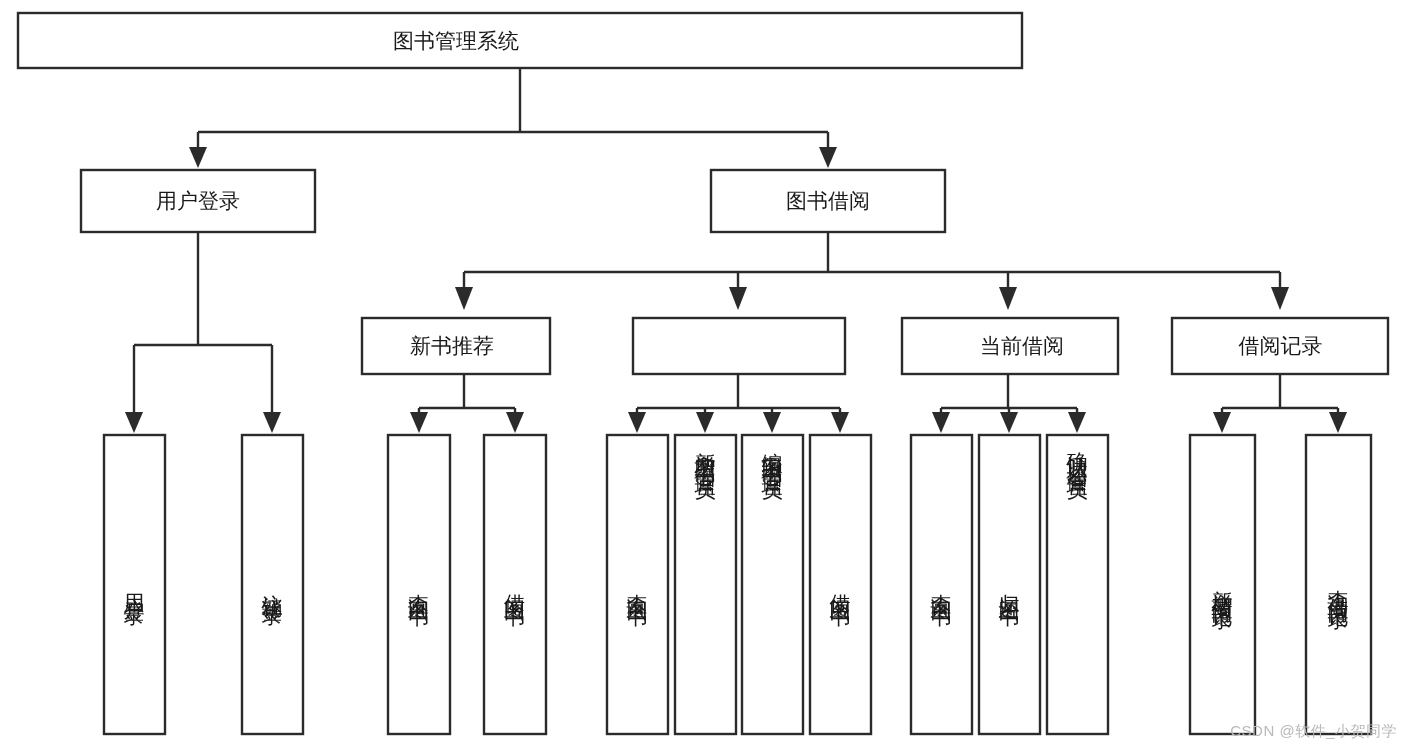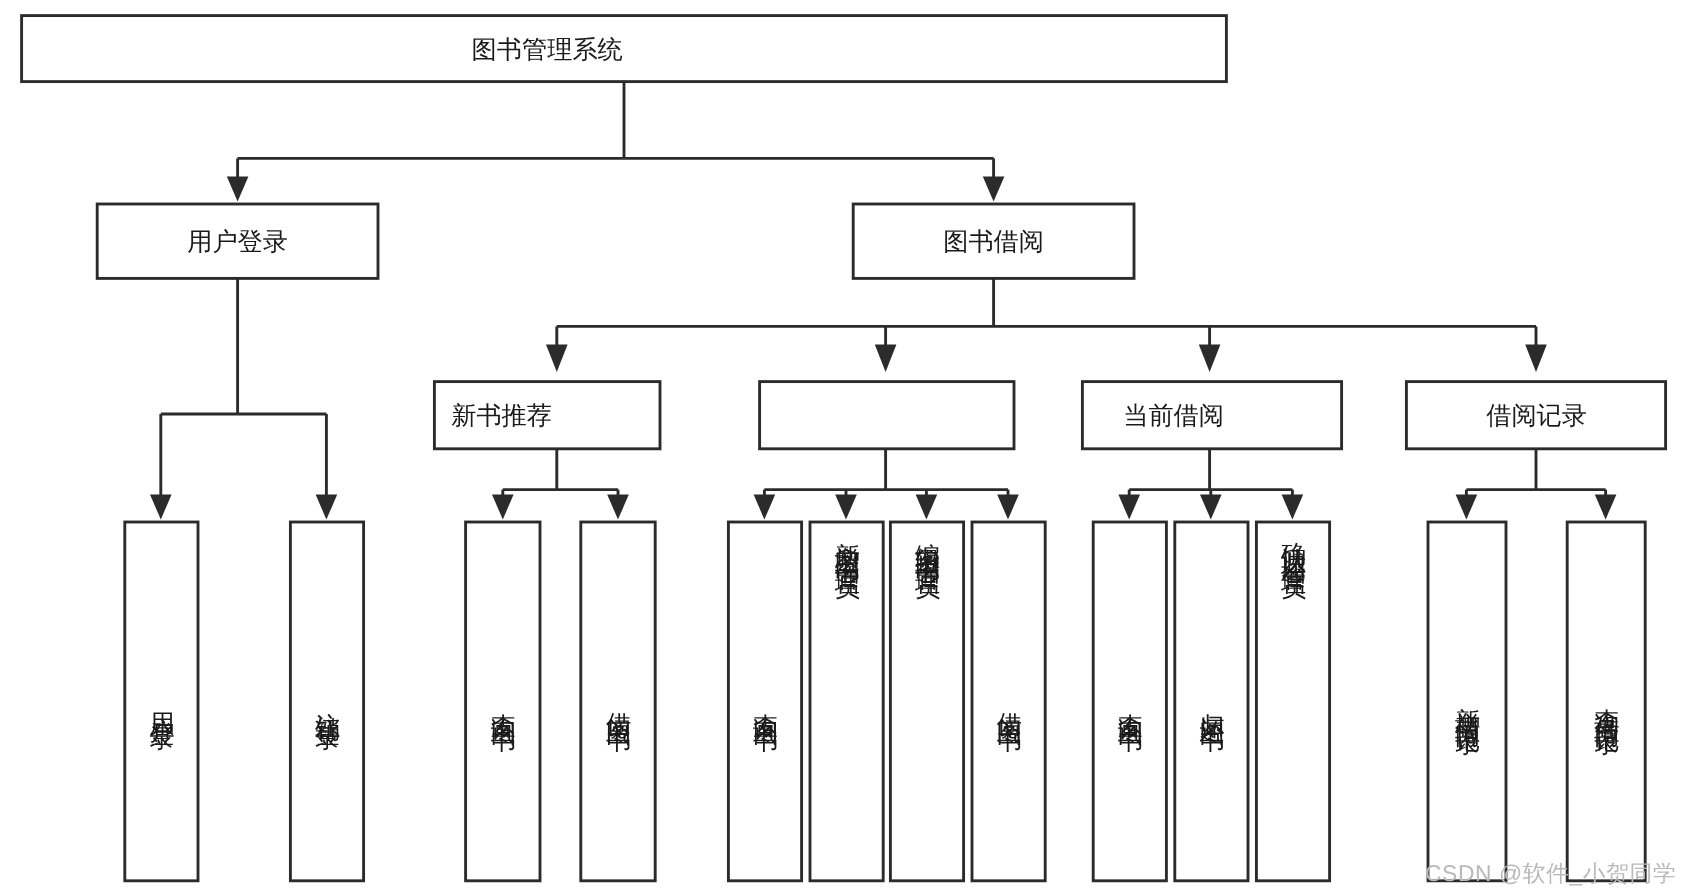--- a/index.html
+++ b/index.html
@@ -69,21 +69,21 @@
     font-family: "Liberation Sans", sans-serif;
     font-size: 21px;
     color: #1a1a1a;
     white-space: nowrap;
   }
   #watermark {
     position: absolute;
     right: 8px;
     bottom: 6px;
     font-family: "Liberation Sans", sans-serif;
-    font-size: 19px;
+    font-size: 15px;
     color: #b9b9b9;
     letter-spacing: 0.5px;
     white-space: nowrap;
   }
 </style>
 </head>
 <body>
 
 <div id="diagram-root">
 
@@ -204,24 +204,24 @@
     <span class="box-label-text">图书管理系统</span>
   </div>
 
   <div class="box-label-wrap" style="left:81px;top:170px;width:234px;height:62px;">
     <span class="box-label-text">用户登录</span>
   </div>
   <div class="box-label-wrap" style="left:711px;top:170px;width:234px;height:62px;">
     <span class="box-label-text">图书借阅</span>
   </div>
 
-  <div class="box-label-wrap" style="left:344px;top:318px;width:148px;height:56px;border-radius:27px;">
+  <div class="box-label-wrap" style="left:378px;top:318px;width:148px;height:56px;border-radius:27px;">
     <span class="box-label-text">新书推荐</span>
   </div>
-  <div class="box-label-wrap" style="left:858px;top:318px;width:240px;height:56px;text-align:center;">
+  <div class="box-label-wrap" style="left:902px;top:318px;width:240px;height:56px;text-align:center;">
     <span class="box-label-text">当前借阅</span>
   </div>
   <div class="box-label-wrap" style="left:1172px;top:318px;width:217px;height:56px;">
     <span class="box-label-text">借阅记录</span>
   </div>
 
   <div class="leaf-label-wrap" style="left:104px;top:435px;width:61px;height:299px;">
     <span class="leaf-label-text">用户登录</span>
   </div>
   <div class="leaf-label-wrap" style="left:242px;top:435px;width:61px;height:299px;">

